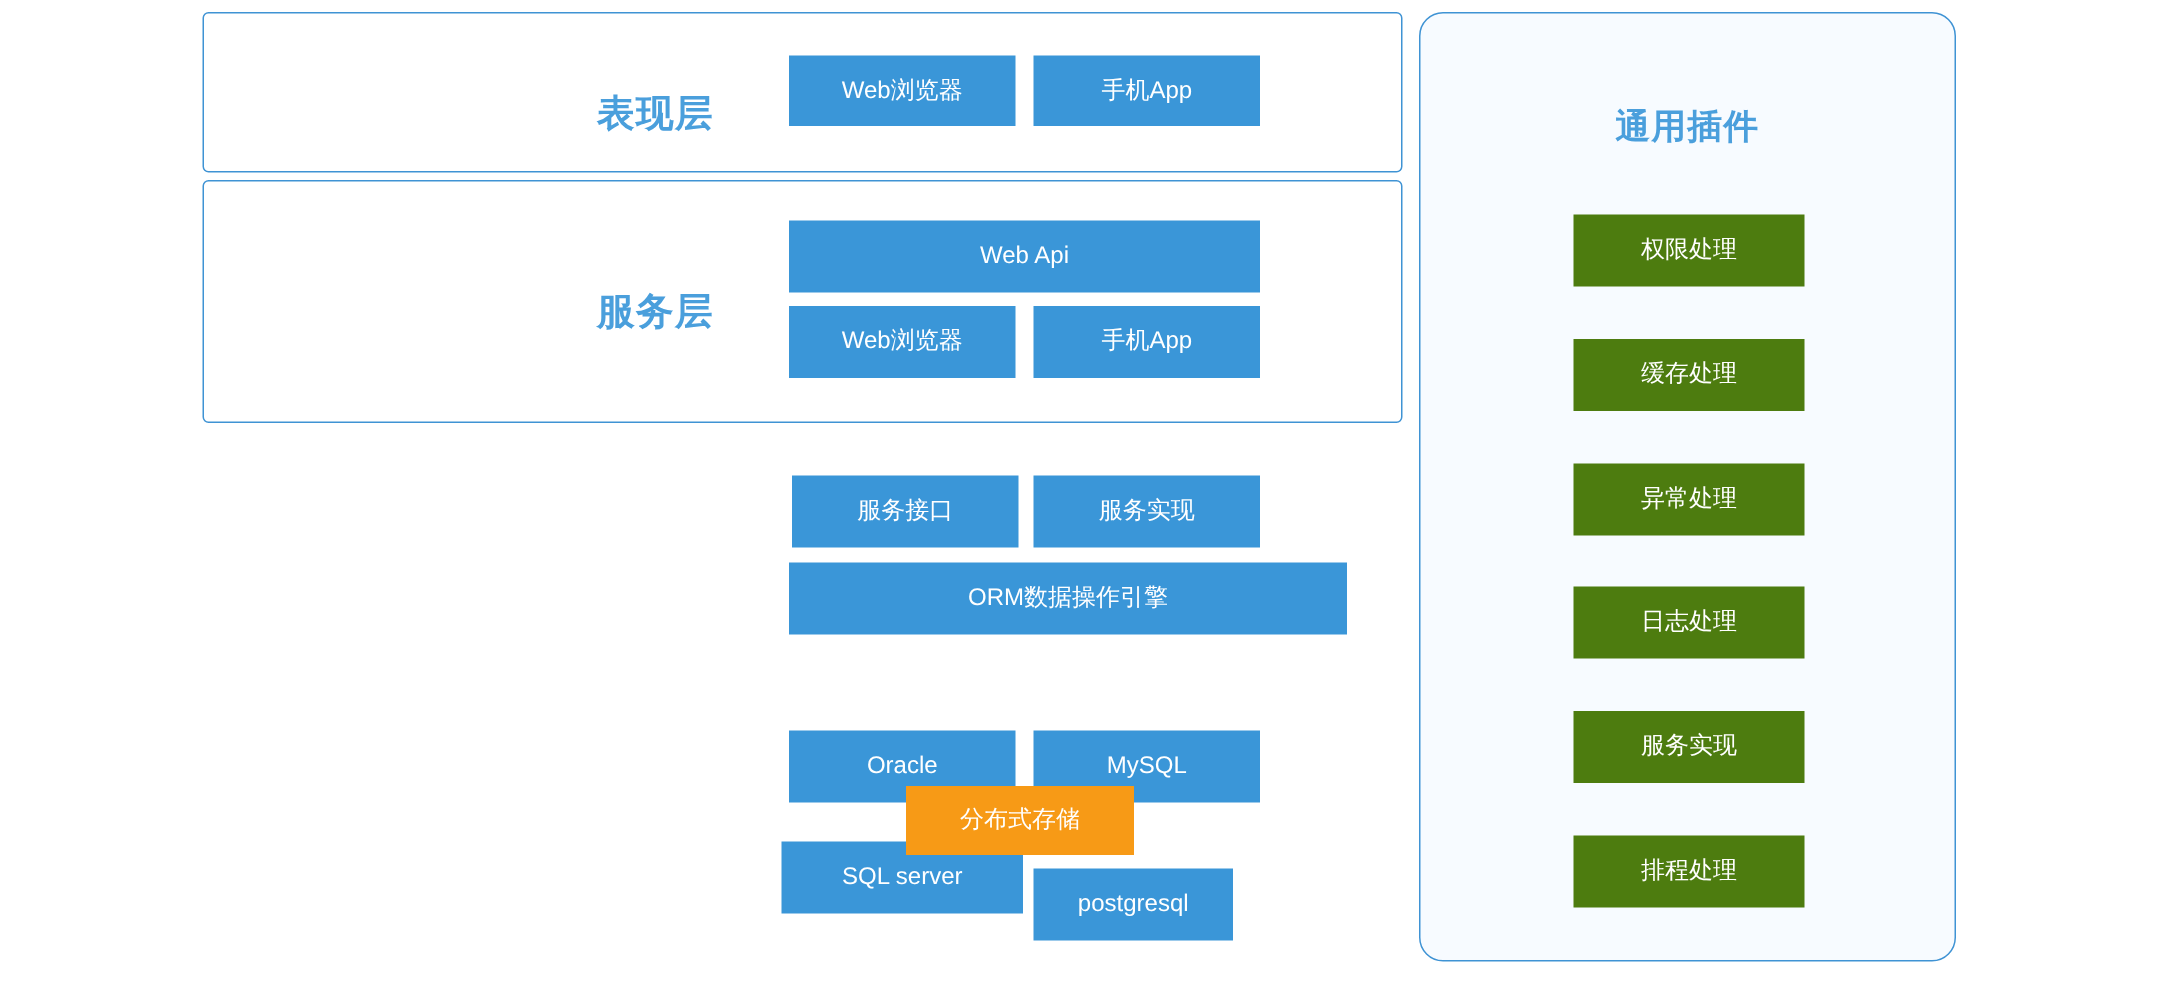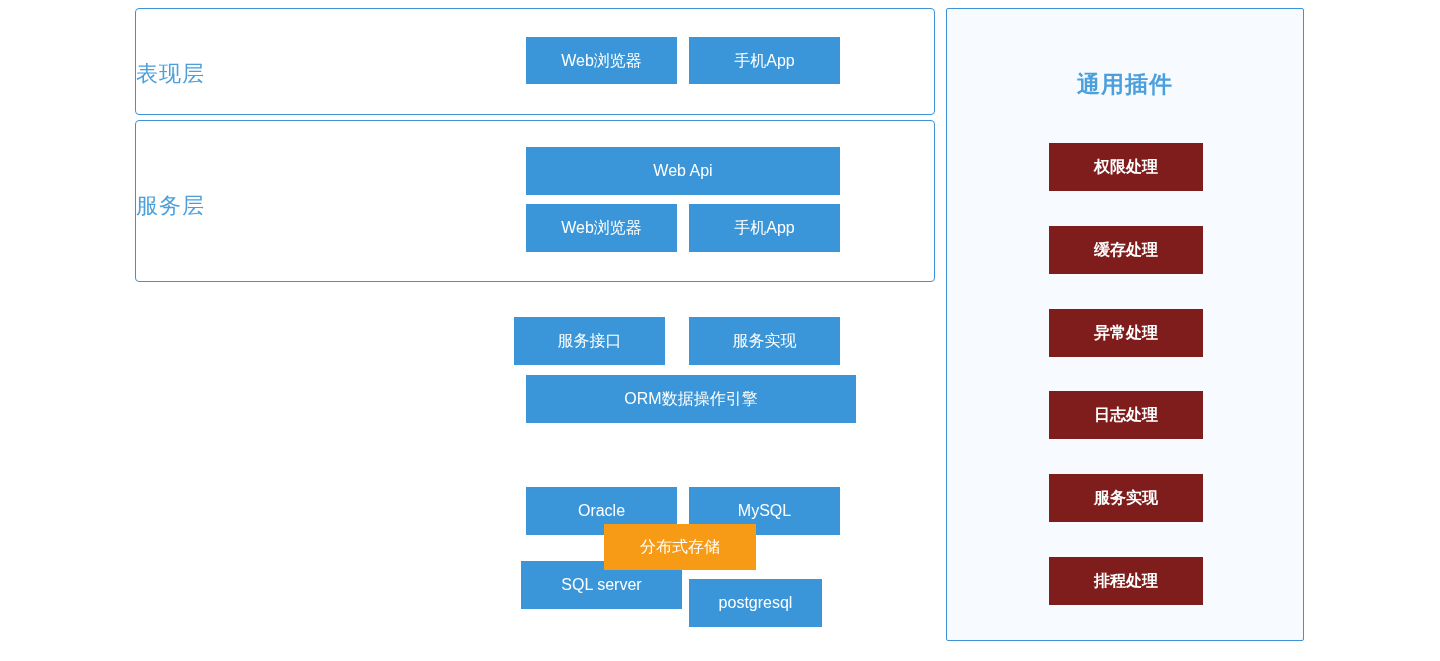--- a/index.html
+++ b/index.html
@@ -23,24 +23,24 @@
     left: 135px;
     width: 800px;
     border: 1px solid #3f93d4;
     border-radius: 4px;
     background: #ffffff;
   }
   .layer-title {
     position: absolute;
     left: 0;
     width: 340px;
-    text-align: left;
+    text-align: right;
     color: #4a9fdc;
-    font-weight: normal;
-    font-size: 22px;
+    font-weight: bold;
+    font-size: 25px;
     letter-spacing: 1px;
     white-space: nowrap;
   }
   .box {
     position: absolute;
     background: #3a96d8;
     color: #ffffff;
     font-size: 16px;
     display: flex;
     align-items: center;
@@ -58,48 +58,47 @@
   #layer-storage      { top: 460px; height: 181px; }
 
   
   .panel {
     position: absolute;
     left: 946px;
     top: 8px;
     width: 358px;
     height: 633px;
     border: 1px solid #3f93d4;
-    border-radius: 2px;
+    border-radius: 16px;
     background: #f7fbff;
   }
   .panel-title {
     position: absolute;
     top: 60px;
     left: 0;
     width: 100%;
     text-align: center;
     color: #4a9fdc;
     font-weight: bold;
     font-size: 23px;
     letter-spacing: 1px;
   }
   .plugin {
     position: absolute;
     left: 102px;
     width: 154px;
     height: 48px;
-    background: #7f1d1d;
+    background: #4d7c0f;
     color: #ffffff;
     font-size: 16px;
     display: flex;
     align-items: center;
     justify-content: center;
     white-space: nowrap;
     line-height: 1;
-    font-weight: bold;
   }
 </style>
 </head>
 <body>
 
 <div class="canvas">
 
   <div class="layer" id="layer-presentation">
     <div class="layer-title" style="top:50px;">表现层</div>
   </div>
@@ -109,23 +108,23 @@
   </div>
 
 
 
   <div id="boxes-root">
       <div class="box" style="left: 482px; top: 37px; width: 151px; height: 47px;">Web浏览器</div>
       <div class="box" style="left: 645px; top: 37px; width: 151px; height: 47px;">手机App</div>
       <div class="box" style="left: 482px; top: 147px; width: 314px; height: 48px;">Web Api</div>
       <div class="box" style="left: 482px; top: 204px; width: 151px; height: 48px;">Web浏览器</div>
       <div class="box" style="left: 645px; top: 204px; width: 151px; height: 48px;">手机App</div>
-      <div class="box" style="left: 470px; top: 317px; width: 151px; height: 48px;">服务接口</div>
+      <div class="box" style="left: 484px; top: 317px; width: 151px; height: 48px;">服务接口</div>
       <div class="box" style="left: 645px; top: 317px; width: 151px; height: 48px;">服务实现</div>
-      <div class="box" style="left: 482px; top: 375px; width: 330px; height: 48px;">ORM数据操作引擎</div>
+      <div class="box" style="left: 482px; top: 375px; width: 372px; height: 48px;">ORM数据操作引擎</div>
       <div class="box" style="left: 482px; top: 487px; width: 151px; height: 48px;">Oracle</div>
       <div class="box" style="left: 645px; top: 487px; width: 151px; height: 48px;">MySQL</div>
       <div class="box" style="left: 477px; top: 561px; width: 161px; height: 48px;">SQL server</div>
       <div class="box" style="left: 645px; top: 579px; width: 133px; height: 48px;">postgresql</div>
       <div class="box orange" style="left: 560px; top: 524px; width: 152px; height: 46px;">分布式存储</div>
     </div>
 
   <div class="panel">
     <div class="panel-title">通用插件</div>
     <div id="plugins-root">

